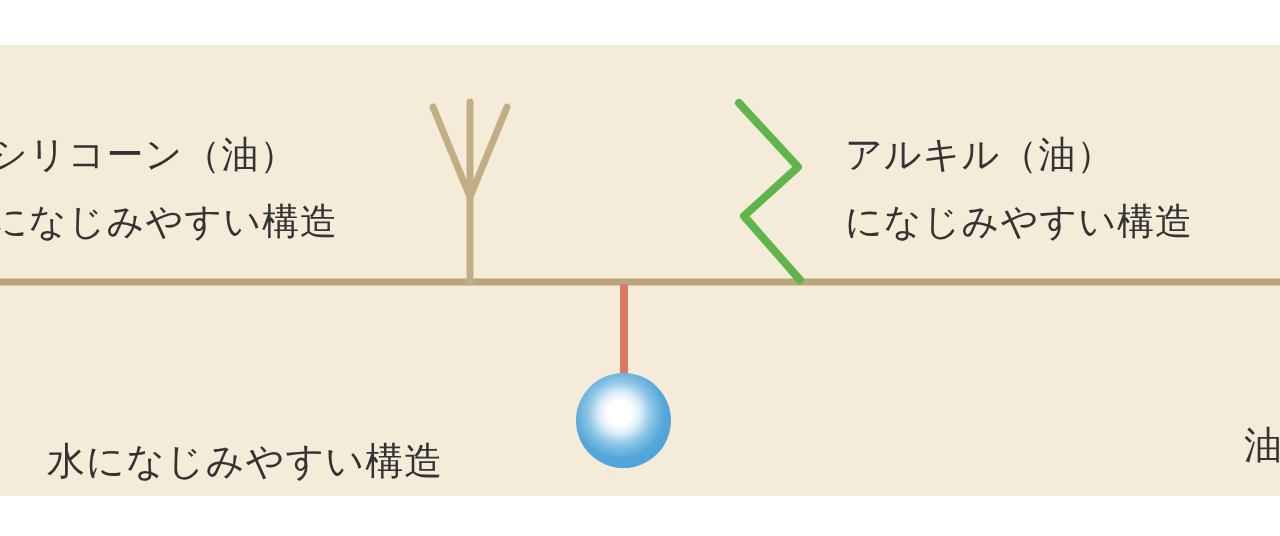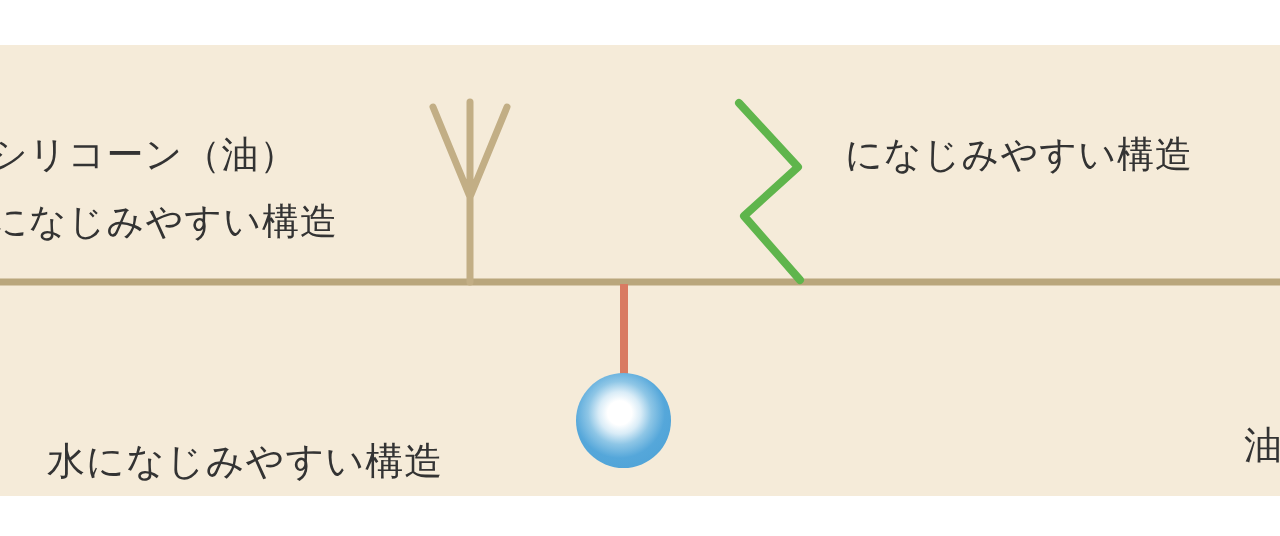--- a/index.html
+++ b/index.html
@@ -78,20 +78,21 @@
   </svg>
 
   <div class="ball"></div>
 
   <div class="label two-line silicone">
     <div>シリコーン（油）</div>
     <div>になじみやすい構造</div>
   </div>
 
   <div class="label two-line alkyl">
+    <div>アルキル（油）</div>
     <div>になじみやすい構造</div>
   </div>
 
   <div class="label water">水になじみやすい構造</div>
 
   <div class="label oil">油</div>
 
 </div>
 
 </body></html>

